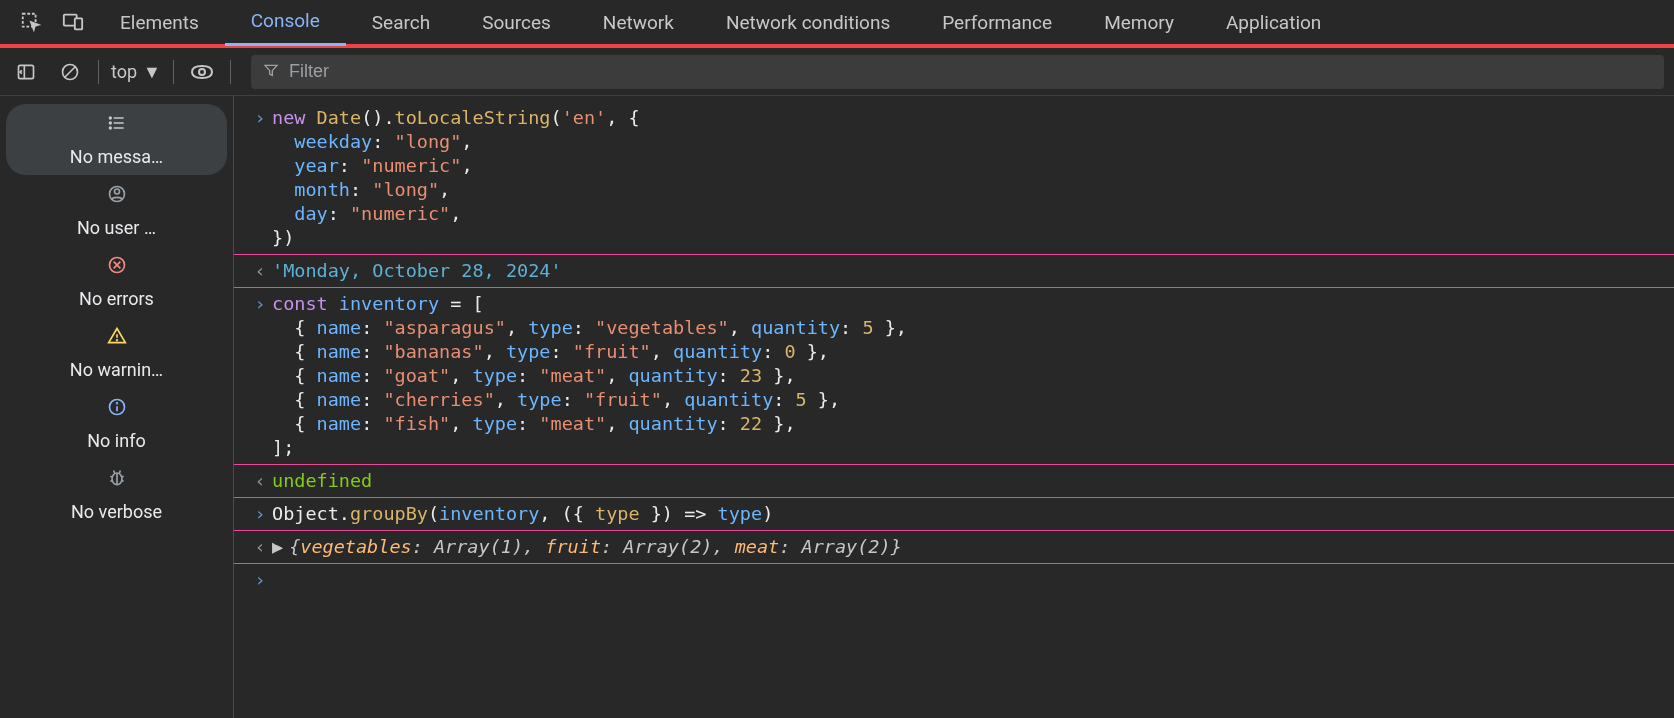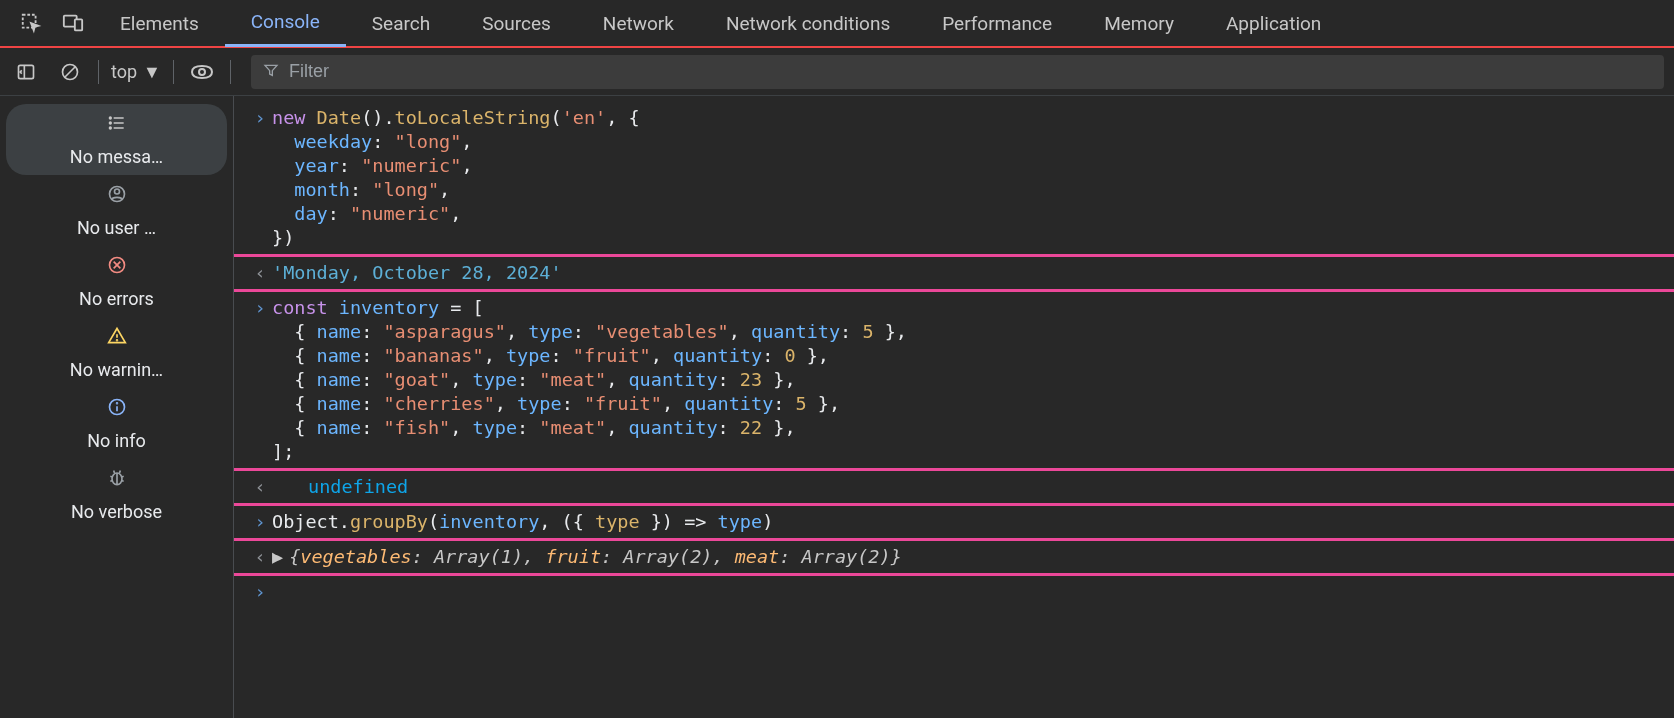--- a/index.html
+++ b/index.html
@@ -10,21 +10,21 @@
   font-size: 14px;
   width: 1674px;
   height: 718px;
   overflow: hidden;
 }
 .tabs {
   display: flex;
   align-items: center;
   height: 48px;
   background: #282828;
-  border-bottom: 2px solid #ef4444;
+  border-bottom: 4px solid #ef4444;
   padding-left: 10px;
   gap: 0;
 }
 .tab-icon-btn {
   width: 42px;
   height: 48px;
   display: flex;
   align-items: center;
   justify-content: center;
   color: #c7c7c7;
@@ -136,39 +136,39 @@
   font-family: Menlo, Consolas, monospace;
   font-size: 18.5px;
   line-height: 24px;
   overflow: auto;
   padding-top: 6px;
 }
 .row {
   display: flex;
   padding: 4px 0 4px 14px;
 }
-.row.bordered { border-bottom: 3px solid #ec4899; }
+.row.bordered { border-bottom: 1px solid #ec4899; }
 .gutter {
   width: 24px;
   flex-shrink: 0;
   text-align: center;
   color: #8e9297;
   user-select: none;
 }
 .gutter.in::before { content: "›"; color:#5f94cf;}
 .gutter.out::before { content: "‹"; color:#8e9297; }
 .content { flex: 1; white-space: pre; }
 .kw { color: #c792ea; }
 .fn { color: #dbb46a; }
 .prop { color: #6cb6ff; }
 .str { color: #e88e73; }
 .punc { color: #e8eaed; }
 .var { color: #6cb6ff; }
 .param { color: #dbb46a; }
-.dim { color: #0ea5e9; margin-left: 36px; }
+.dim { color: #84cc16; }
 .result-str { color: #5db0d7; }
 .obj-preview { font-style: italic; color: #c7c7c7; }
 .obj-key { color: #fdba74; font-style: italic; }
 .expand-tri {
   display: inline-block;
   color: #c7c7c7;
   margin-right: 6px;
   cursor: pointer;
 }
 </style>

